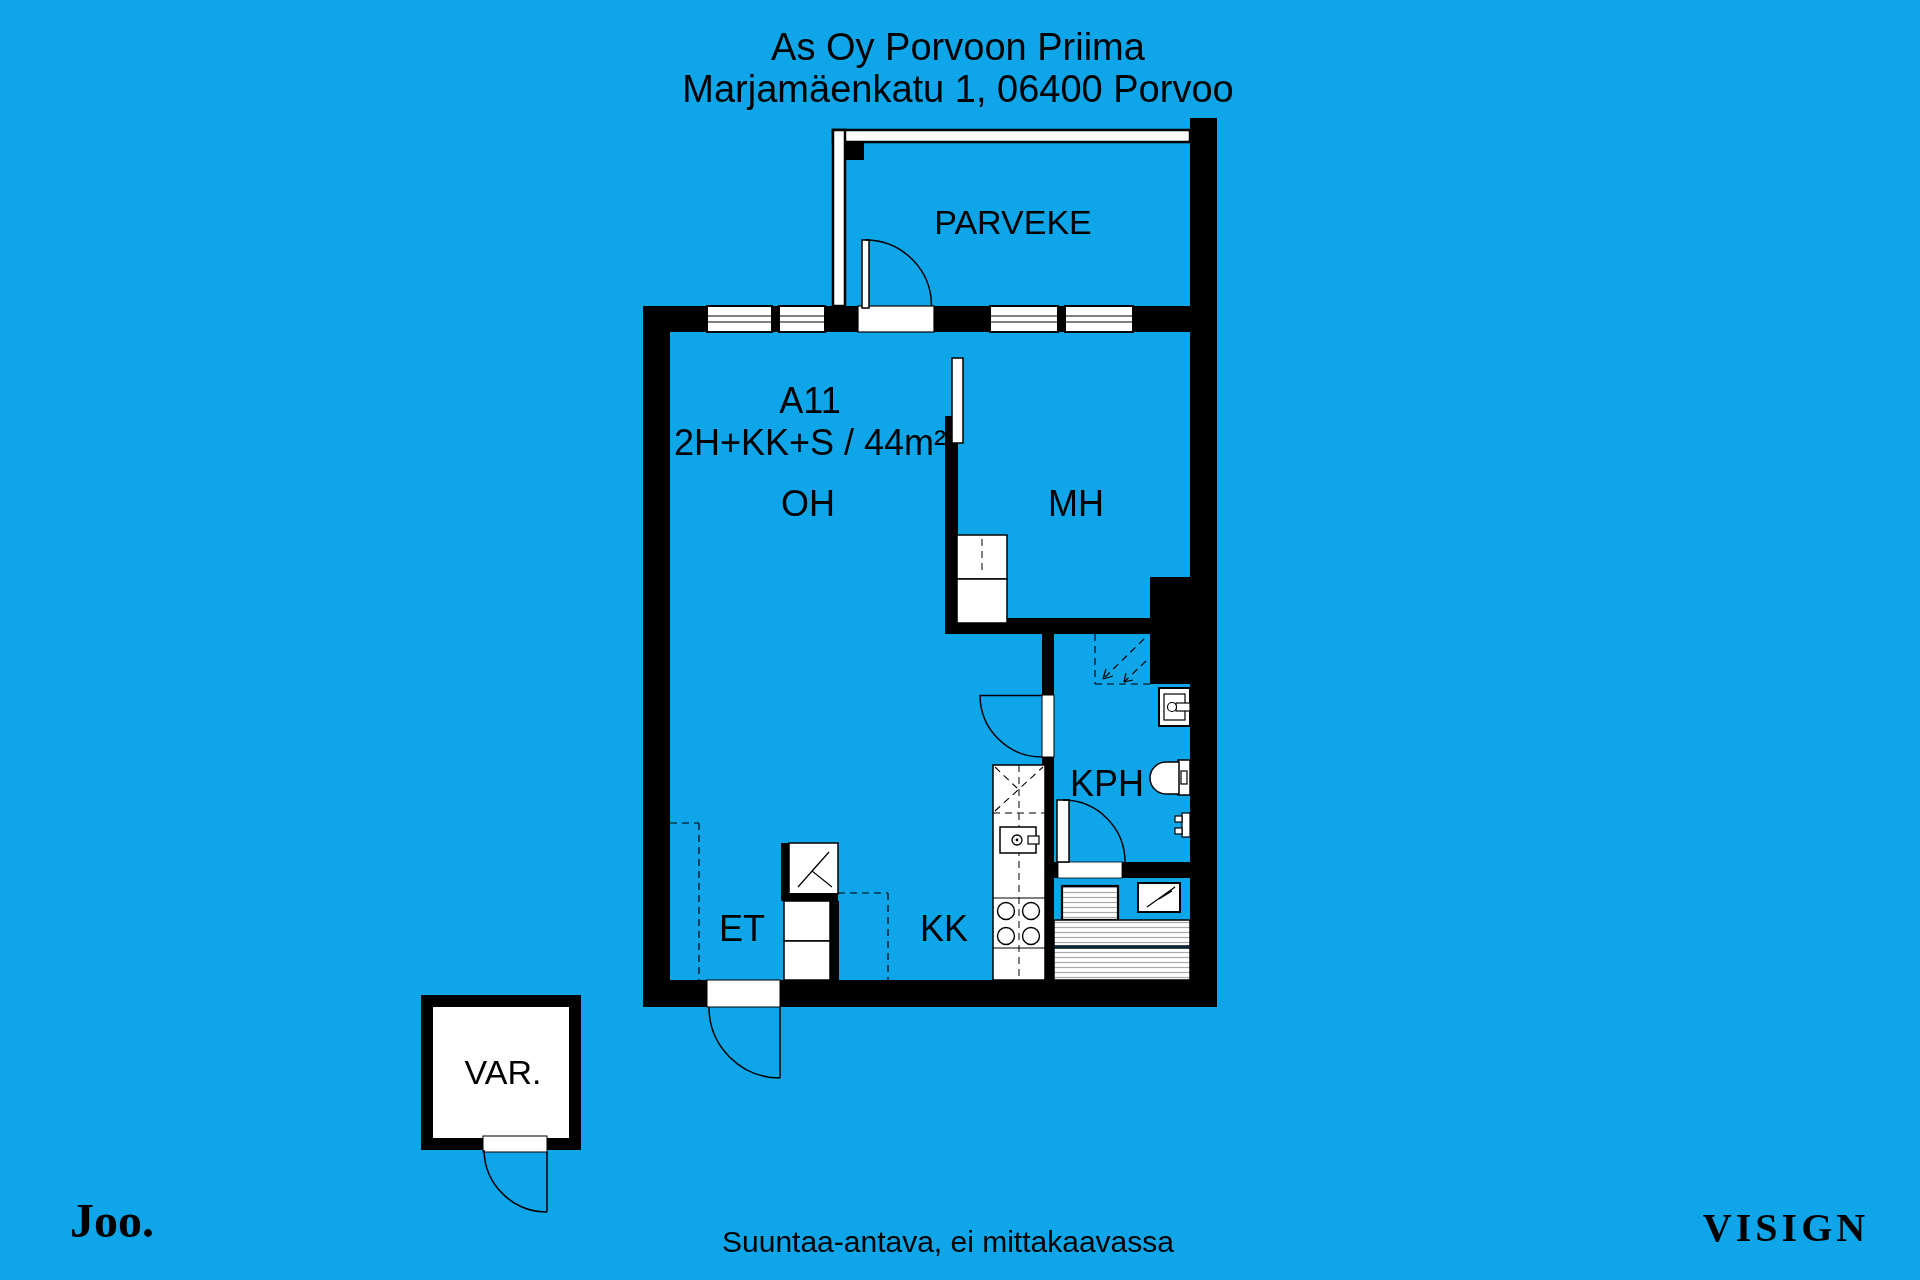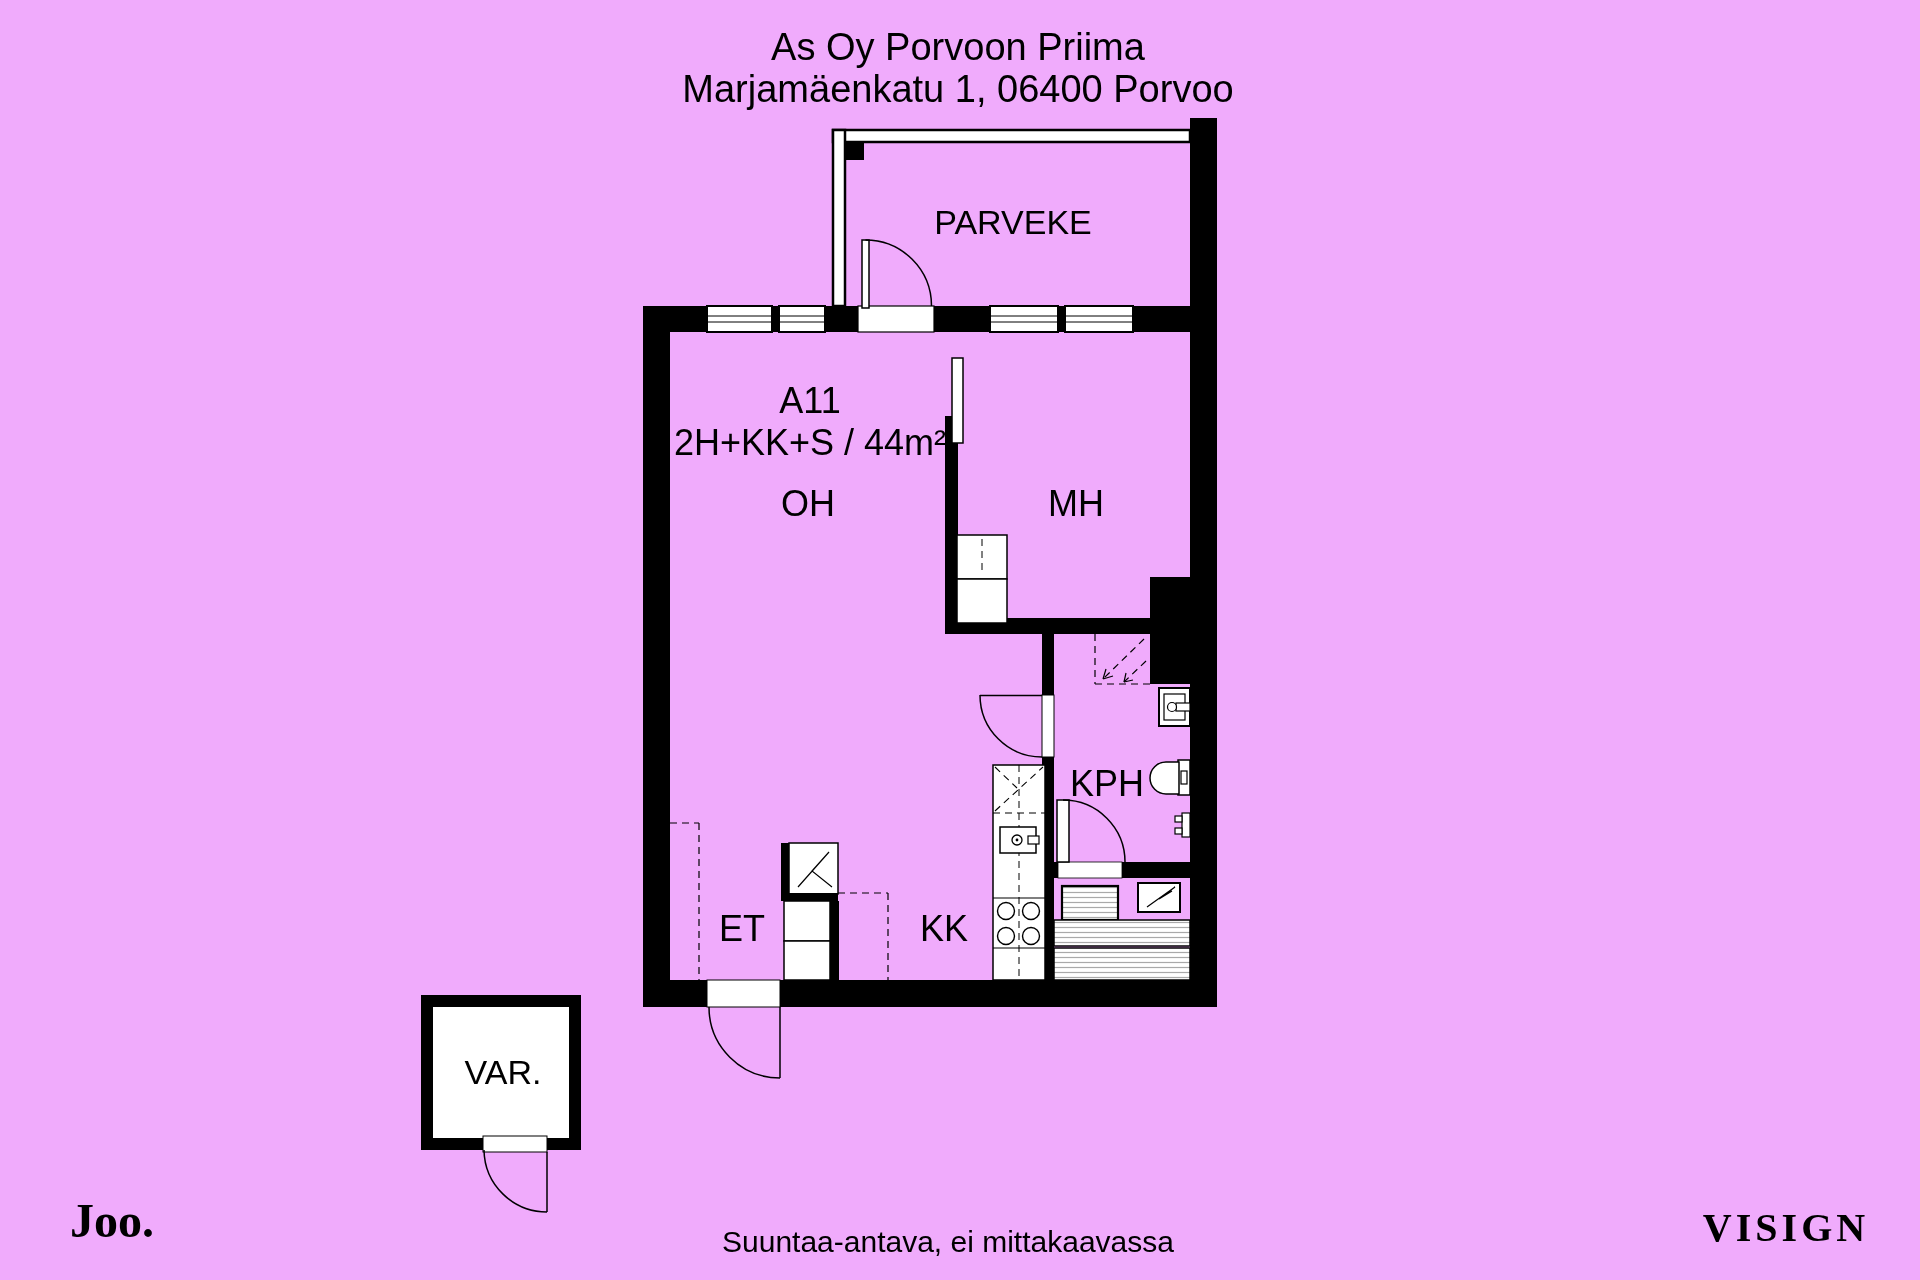--- a/index.html
+++ b/index.html
@@ -1,16 +1,16 @@
 <!DOCTYPE html>
 <html><head>
 <meta charset="utf-8">
 <style>
   html,body{margin:0;padding:0;background:#ffffff;}
-  .canvas{position:relative;width:1920px;height:1280px;background:#f0abfc;overflow:hidden;}
+  .canvas{position:relative;width:1920px;height:1280px;background:#0ea5e9;overflow:hidden;}
   svg{display:block;}
   text{font-family:"Liberation Sans",sans-serif;fill:#000;}
   .title{font-size:38px;text-anchor:middle;}
   .lbl{font-size:36px;text-anchor:middle;}
   .lbl-sm{font-size:34px;text-anchor:middle;}
   .logo{font-family:"Liberation Serif",serif;font-size:48px;font-weight:600;}
   .disclaimer{font-size:30px;text-anchor:middle;}
   .watermark{font-family:"Liberation Serif",serif;font-size:40px;font-weight:700;text-anchor:middle;letter-spacing:4px;}
   .wall{fill:#000;stroke:none;}
   .wht{fill:#fff;stroke:#000;}

